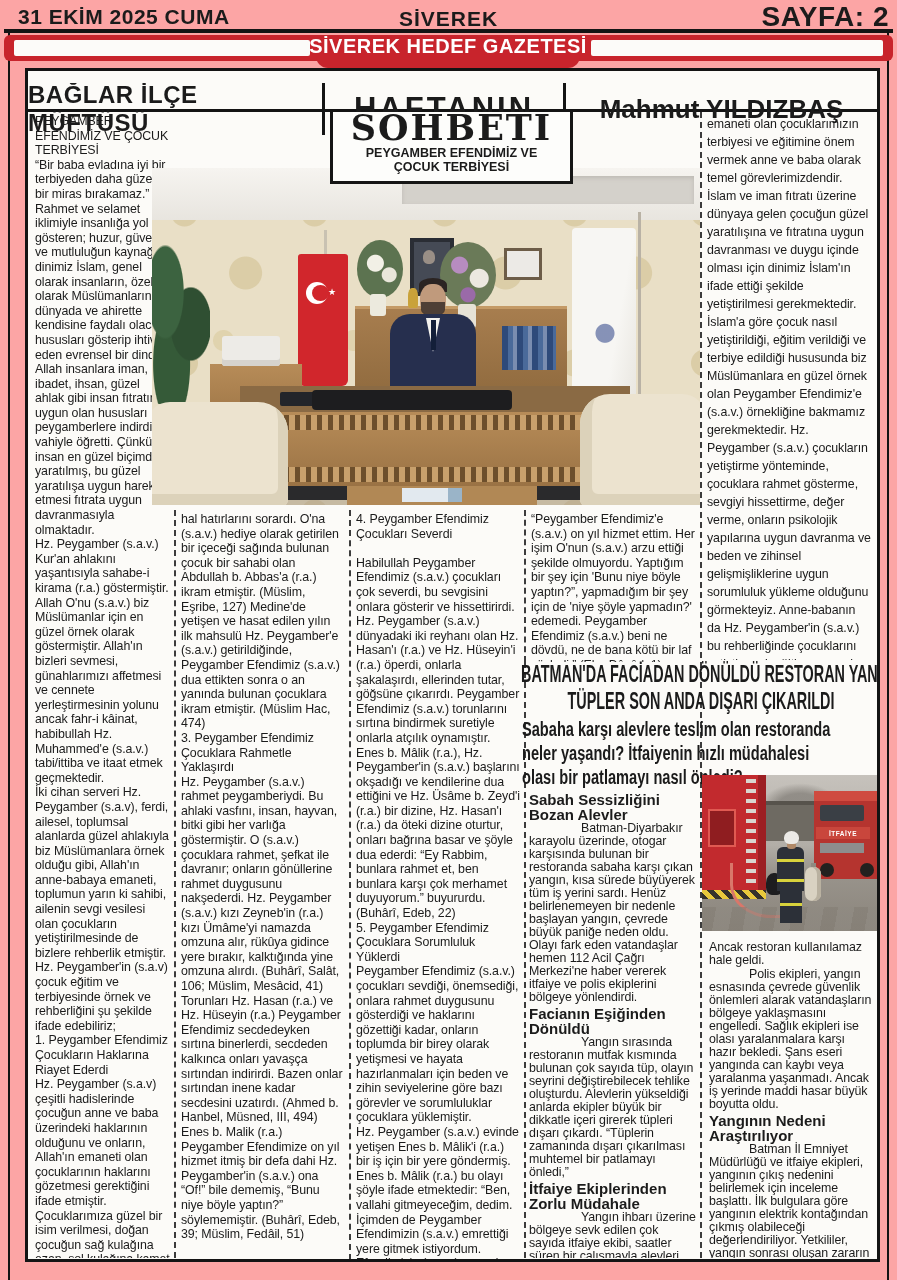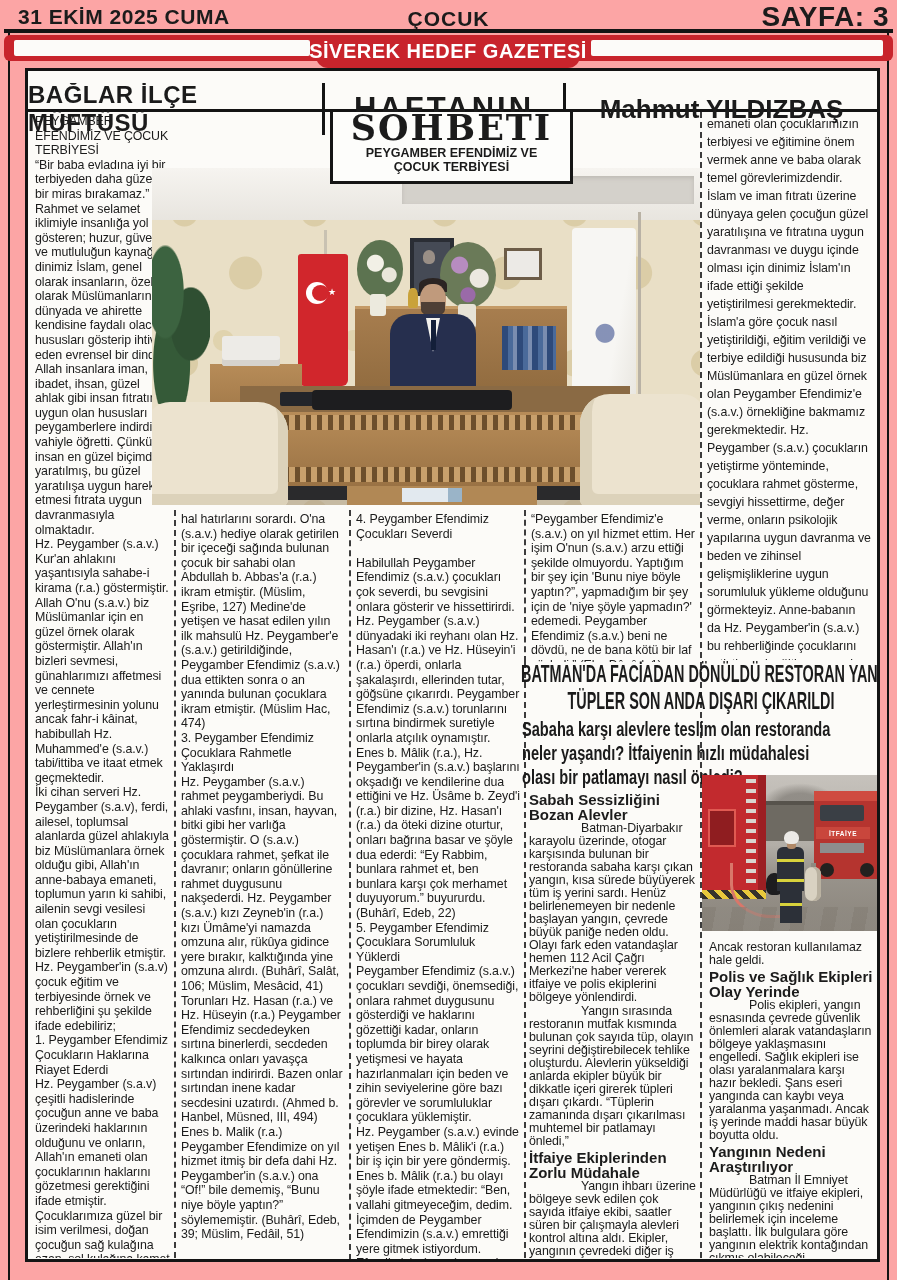--- a/index.html
+++ b/index.html
@@ -8,21 +8,21 @@
   
   .topbar-date{position:absolute;left:18px;top:5px;font-size:21px;font-weight:800;letter-spacing:.5px;}
   .topbar-section{position:absolute;left:0;right:0;top:7px;text-align:center;font-size:21px;font-weight:800;letter-spacing:1px;}
   .topbar-page{position:absolute;right:8px;top:1px;font-size:28px;font-weight:800;letter-spacing:.5px;}
   .topline{position:absolute;left:4px;right:4px;top:29px;height:4px;background:#141414;}
   .frame-v{position:absolute;top:29px;bottom:0;width:2px;background:#141414;}
   
   .ribbon{position:absolute;left:4px;right:4px;top:35px;height:26px;background:#c8242c;border-radius:6px;}
   .ribbon-white{position:absolute;top:5px;height:16px;background:#fcfbf9;border-radius:2px;}
   .ribbon-center{position:absolute;left:312px;width:264px;top:0;height:33px;background:#c8242c;
-                 border-radius:0 0 12px 12px;display:flex;align-items:center;justify-content:center;}
+                 border-radius:0 0 12px 12px;display:flex;align-items:flex-start;justify-content:center;}
   .ribbon-center span{color:#fff;font-size:20px;font-weight:800;letter-spacing:.5px;white-space:nowrap;}
   
   .mainbox{position:absolute;left:25px;top:68px;width:849px;height:1188px;border:3px solid #141414;background:#fcfbf8;}
   .hdr-row{position:absolute;left:0;top:0;width:849px;height:38px;border-bottom:3px solid #141414;}
   .hdr-cell{position:absolute;top:12px;height:52px;display:flex;align-items:center;justify-content:center;overflow:hidden;}
   .hdr-left{left:0;width:294px;border-right:3px solid #141414;font-size:24px;font-weight:800;letter-spacing:.5px;}
   .hdr-center{left:297px;width:238px;border-right:3px solid #141414;font-size:31px;font-weight:900;letter-spacing:3px;}
   .hdr-right{left:538px;width:311px;font-size:26px;font-weight:800;}
   .content{position:absolute;left:0;top:41px;width:849px;height:1147px;overflow:hidden;}
   
@@ -128,22 +128,22 @@
   .fcyl{left:103px;top:92px;width:16px;height:34px;background:#d9d2c2;border-radius:7px;box-shadow:inset -4px 0 0 #b9b1a0;}
   .fcylv{left:109px;top:88px;width:5px;height:6px;background:#8f8a80;}
   .gshade{left:0;top:132px;width:177px;height:24px;background:repeating-linear-gradient(100deg,#837d74 0 14px,#8f8a82 14px 30px);opacity:.6;}
 </style>
 </head>
 <body>
 
 <div class="page">
 
   <div class="topbar-date">31 EKİM 2025 CUMA</div>
-  <div class="topbar-section">ÇOCUK</div>
-  <div class="topbar-page">SAYFA: 3</div>
+  <div class="topbar-section">SİVEREK</div>
+  <div class="topbar-page">SAYFA: 2</div>
   <div class="topline"></div>
   <div class="frame-v" style="left:8px;"></div>
   <div class="frame-v" style="right:8px;"></div>
 
   <div class="ribbon">
     <div class="ribbon-white" style="left:10px;width:296px;"></div>
     <div class="ribbon-white" style="right:10px;width:292px;"></div>
     <div class="ribbon-center">
       <span>SİVEREK HEDEF GAZETESİ</span>
     </div>
@@ -248,20 +248,21 @@
         <div class="bat-h1">BATMAN'DA FACİADAN DÖNÜLDÜ RESTORAN YANGININDA
 TÜPLER SON ANDA DIŞARI ÇIKARILDI</div>
         <div class="bat-sub">Sabaha karşı alevlere teslim olan restoranda
 neler yaşandı? İtfaiyenin hızlı müdahalesi
 olası bir patlamayı nasıl önledi?</div>
       </div>
 
       <div class="batcol" style="left:496px;top:678px;width:178px;height:468px;">
         <h4>Sabah Sessizliğini Bozan Alevler</h4>
         <p class="ind">Batman-Diyarbakır karayolu üzerinde, otogar karşısında bulunan bir restoranda sabaha karşı çıkan yangın, kısa sürede büyüyerek tüm iş yerini sardı. Henüz belirlenemeyen bir nedenle başlayan yangın, çevrede büyük paniğe neden oldu. Olayı fark eden vatandaşlar hemen 112 Acil Çağrı Merkezi'ne haber vererek itfaiye ve polis ekiplerini bölgeye yönlendirdi.</p>
+        <h4>Facianın Eşiğinden Dönüldü</h4>
         <p class="ind">Yangın sırasında restoranın mutfak kısmında bulunan çok sayıda tüp, olayın seyrini değiştirebilecek tehlike oluşturdu. Alevlerin yükseldiği anlarda ekipler büyük bir dikkatle içeri girerek tüpleri dışarı çıkardı. “Tüplerin zamanında dışarı çıkarılması muhtemel bir patlamayı önledi,”</p>
         <h4>İtfaiye Ekiplerinden Zorlu Müdahale</h4>
         <p class="ind">Yangın ihbarı üzerine bölgeye sevk edilen çok sayıda itfaiye ekibi, saatler süren bir çalışmayla alevleri kontrol altına aldı. Ekipler, yangının çevredeki diğer iş yerlerine sıçramaması için yoğun çaba harcadı. Uzun uğraşlar sonucu kontrol altına alınan yangın, sabahın ilk ışıklarıyla tamamen söndürüldü.</p>
       </div>
 
       <div class="photo2">
         <div class="ph smoke"></div>
         <div class="ph building"></div>
         <div class="ph truckL">
           <span class="door"></span>
@@ -286,21 +287,20 @@
         <div class="ph flegband"></div>
         <div class="ph fbody"></div>
         <div class="ph fstripe fs1"></div>
         <div class="ph fstripe fs2"></div>
         <div class="ph fface"></div>
         <div class="ph helmet"></div>
       </div>
 
       <div class="batcol" style="left:676px;top:829px;width:175px;height:317px;">
         <p>Ancak restoran kullanılamaz hale geldi.</p>
-        <h4>Polis ve Sağlık Ekipleri Olay Yerinde</h4>
         <p class="ind2">Polis ekipleri, yangın esnasında çevrede güvenlik önlemleri alarak vatandaşların bölgeye yaklaşmasını engelledi. Sağlık ekipleri ise olası yaralanmalara karşı hazır bekledi. Şans eseri yangında can kaybı veya yaralanma yaşanmadı. Ancak iş yerinde maddi hasar büyük boyutta oldu.</p>
         <h4>Yangının Nedeni Araştırılıyor</h4>
         <p class="ind2"><span>Batman İl Emniyet Müdürlüğü ve itfaiye ekipleri, yangının çıkış nedenini belirlemek için inceleme başlattı. İlk bulgulara göre yangının elektrik kontağından çıkmış olabileceği değerlendiriliyor. Yetkililer, yangın sonrası oluşan zararın tespiti için rapor hazırladı. Yangınla ilgili soruşturma sürüyor. </span></p>
       </div>
 
     </div>
   </div>
 </div>
 
 </body></html>

